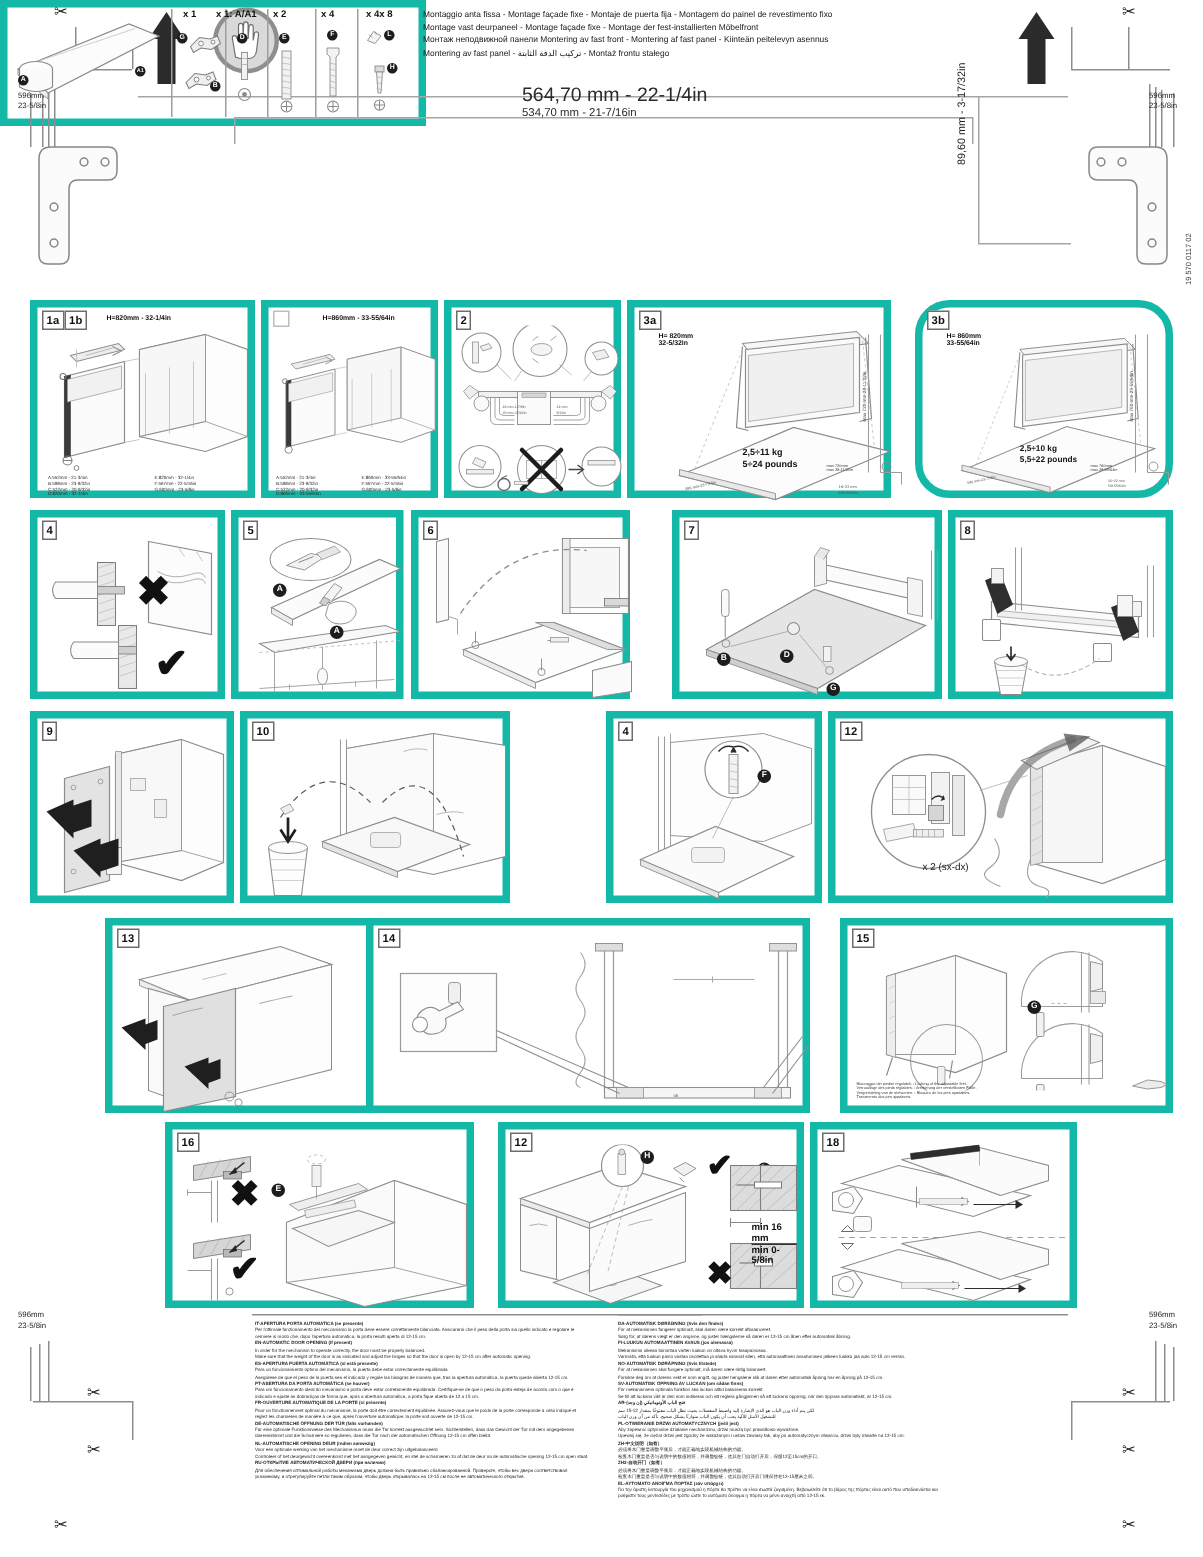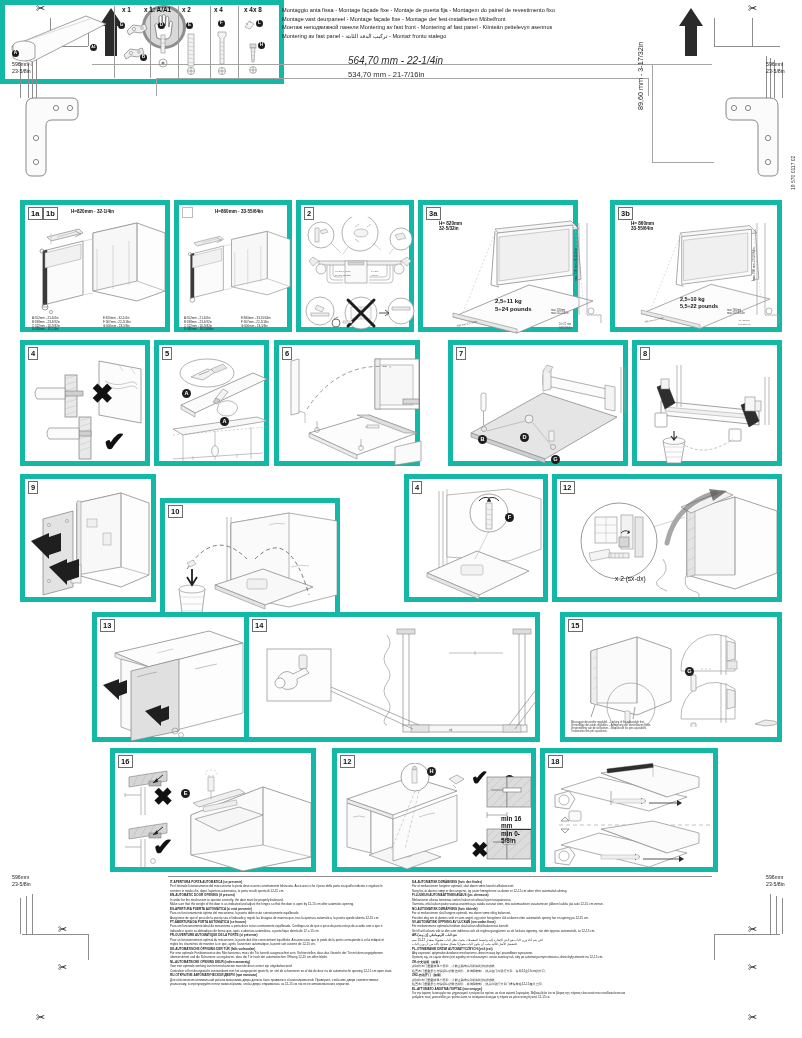--- a/index.html
+++ b/index.html
@@ -160,21 +160,21 @@
   </div>
   <div class="corner-dim" style="left:766px;top:874px;">
     <div>596mm</div>
     <div>23-5/8in</div>
   </div>
 
   <div class="ln" style="left:92px;top:64px;width:620px;height:1px;background:#a5a5a5;"></div>
   <div class="ln" style="left:156px;top:78px;width:492px;height:1px;background:#a5a5a5;"></div>
   <div class="ln" style="left:156px;top:78px;width:1px;height:18px;background:#a5a5a5;"></div>
   <div class="ln" style="left:648px;top:78px;width:1px;height:18px;background:#a5a5a5;"></div>
-  <div class="dimtxt abs" style="left:348px;top:55px;font-size:10px;font-weight:normal;font-style:italic;">564,70 mm - 22-1/4in</div>
+  <div class="dimtxt abs" style="left:348px;top:55px;font-size:13px;font-weight:normal;">564,70 mm - 22-1/4in</div>
   <div class="dimtxt abs" style="left:348px;top:70px;font-size:7.6px;font-weight:normal;">534,70 mm - 21-7/16in</div>
 
   <div class="ln" style="left:652px;top:64px;width:1px;height:98px;background:#a5a5a5;"></div>
   <div class="ln" style="left:652px;top:162px;width:62px;height:1px;background:#a5a5a5;"></div>
   <div class="abs" style="left:636px;top:110px;font-size:7.2px;color:#222;transform:rotate(-90deg);transform-origin:left top;white-space:nowrap;">89,60 mm - 3-17/32in</div>
 
   <svg class="abs" style="left:22px;top:96px;" width="60" height="82" viewBox="0 0 60 82">
     <path d="M26 2 L50 2 Q56 2 56 8 L56 18 Q56 24 50 24 L30 24 Q24 24 24 30 L24 74 Q24 80 18 80 L10 80 Q4 80 4 74 L4 10 Q4 2 12 2 Z" fill="#fbfbfb" stroke="#878787" stroke-width="1"></path>
     <circle cx="34" cy="12" r="2.6" fill="none" stroke="#878787"></circle>
     <circle cx="48" cy="12" r="2.6" fill="none" stroke="#878787"></circle>
@@ -432,21 +432,21 @@
 
       <path d="M74 96 L84 96 M80 93 L84 96 L80 99" fill="none" stroke="#444" stroke-width="0.9"></path>
 
       <circle cx="31" cy="106" r="4" fill="none" stroke="#6e6e6e" stroke-width="1"></circle>
       <path d="M29 102 l4 -2" stroke="#6e6e6e" stroke-width="0.8"></path>
 
       <rect x="38" y="104" width="9" height="2" fill="#eee" stroke="#8a8a8a" stroke-width="0.4"></rect>
     </svg>
   </div>
 
-  <div class="box abs" style="left:418px;top:200px;width:160px;height:132px;">
+  <div class="box abs" style="left:418px;top:200px;width:176px;height:132px;">
     <div class="stepno">3a</div>
     <div class="abs" style="left:16px;top:16px;">
       <div class="lbl">H= 820mm</div>
       <div class="lbl">32-5/32in</div>
     </div>
 
     <svg class="abs" style="left:10px;top:14px;" width="170" height="116" viewBox="0 0 170 116">
 
       <polygon points="62,10 138,2 146,10 70,20" fill="#f6f6f6" stroke="#8c8c8c" stroke-width="0.7"></polygon>
       <polygon points="64,14 140,6 140,56 64,66" fill="#fafafa" stroke="#8c8c8c" stroke-width="0.8"></polygon>
@@ -477,21 +477,21 @@
       <path d="M16 96 L30 96 L30 104" fill="none" stroke="#9b9b9b" stroke-width="0.7"></path>
       <circle cx="20" cy="92" r="3" fill="none" stroke="#8a8a8a" stroke-width="0.6"></circle>
       <text x="6" y="62" font-size="3.1" fill="#333" font-family="Liberation Sans" transform="rotate(-90 6 62)">max 720 mm-28-11/32in</text>
     </svg>
     <div class="micro abs" style="left:128px;top:104px;">
       <div>max 720mm</div>
       <div>max 28-11/32in</div>
     </div>
   </div>
 
-  <div class="box abs" style="left:610px;top:200px;width:172px;height:132px;">
+  <div class="box abs" style="left:610px;top:200px;width:172px;height:132px;border-radius:23px;">
     <div class="stepno">3b</div>
     <div class="abs" style="left:16px;top:16px;">
       <div class="lbl">H= 860mm</div>
       <div class="lbl">33-55/64in</div>
     </div>
 
     <svg class="abs" style="left:8px;top:14px;" width="156" height="116" viewBox="0 0 170 116">
       <polygon points="62,10 138,2 146,10 70,20" fill="#f6f6f6" stroke="#8c8c8c" stroke-width="0.7"></polygon>
       <polygon points="64,14 140,6 140,56 64,66" fill="#fafafa" stroke="#8c8c8c" stroke-width="0.8"></polygon>
       <polygon points="66,18 136,10 136,52 66,62" fill="#f0f0f0" stroke="#9c9c9c" stroke-width="0.5"></polygon>
@@ -715,21 +715,21 @@
       <circle cx="20" cy="92" r="1.6" fill="none" stroke="#8a8a8a" stroke-width="0.5"></circle>
       <circle cx="38" cy="88" r="1.6" fill="none" stroke="#8a8a8a" stroke-width="0.5"></circle>
 
       <rect x="42" y="76" width="10" height="18" fill="#f4f4f4" stroke="#8c8c8c" stroke-width="0.6"></rect>
 
       <path d="M2 52 L20 44 L20 48 L32 44 L32 62 L20 66 L20 70 Z" fill="#1f1f1f"></path>
       <path d="M20 78 L38 70 L38 74 L50 70 L50 88 L38 92 L38 96 Z" fill="#1f1f1f"></path>
     </svg>
   </div>
 
-  <div class="box abs" style="left:160px;top:474px;width:180px;height:128px;margin-top:24px;">
+  <div class="box abs" style="left:160px;top:474px;width:180px;height:128px;">
     <div class="stepno">10</div>
     <svg class="abs" style="left:4px;top:8px;" width="172" height="116" viewBox="0 0 172 116">
 
       <line x1="58" y1="6" x2="58" y2="72" stroke="#9b9b9b" stroke-width="0.7"></line>
       <line x1="62" y1="6" x2="62" y2="72" stroke="#9b9b9b" stroke-width="0.7"></line>
       <polygon points="62,12 120,2 168,10 168,84 120,96 62,84" fill="#fdfdfd" stroke="#8c8c8c" stroke-width="0.7"></polygon>
       <polygon points="62,12 120,2 120,82 62,84" fill="#fafafa" stroke="#8c8c8c" stroke-width="0.6"></polygon>
       <path d="M100 14 q8 -3 16 -1" fill="none" stroke="#b0b0b0" stroke-width="0.6"></path>
       <path d="M122 56 q10 -3 18 -1" fill="none" stroke="#b0b0b0" stroke-width="0.6"></path>
 
@@ -831,21 +831,21 @@
       </g>
 
       <path d="M100 72 Q108 84 96 92 Q88 98 104 104" fill="none" stroke="#9b9b9b" stroke-width="0.7"></path>
       <path d="M124 86 Q118 100 130 104 Q140 106 134 112" fill="none" stroke="#9b9b9b" stroke-width="0.7"></path>
 
       <line x1="90" y1="40" x2="122" y2="30" stroke="#a8a8a8" stroke-width="0.5"></line>
     </svg>
     <div class="abs" style="left:58px;top:96px;font-size:6.6px;font-weight:normal;color:#161616;">x 2 (sx-dx)</div>
   </div>
 
-  <div class="box abs" style="left:92px;top:612px;width:184px;height:130px;">
+  <div class="box abs" style="left:70px;top:612px;width:184px;height:130px;">
     <div class="stepno">13</div>
     <svg class="abs" style="left:4px;top:10px;" width="144" height="116" viewBox="0 0 144 116">
 
       <polygon points="14,26 108,4 142,16 48,40" fill="#fcfcfc" stroke="#8c8c8c" stroke-width="0.8"></polygon>
       <polygon points="14,26 48,40 48,44 14,30" fill="#ededed" stroke="#8c8c8c" stroke-width="0.6"></polygon>
 
       <polygon points="48,40 142,16 142,86 48,110" fill="#fdfdfd" stroke="#8c8c8c" stroke-width="0.7"></polygon>
       <polygon points="48,40 48,110 20,100 20,32" fill="#fafafa" stroke="#8c8c8c" stroke-width="0.7"></polygon>
 
       <polygon points="30,44 78,32 78,104 30,114" fill="#e0e0e0" stroke="#8c8c8c" stroke-width="0.8"></polygon>

